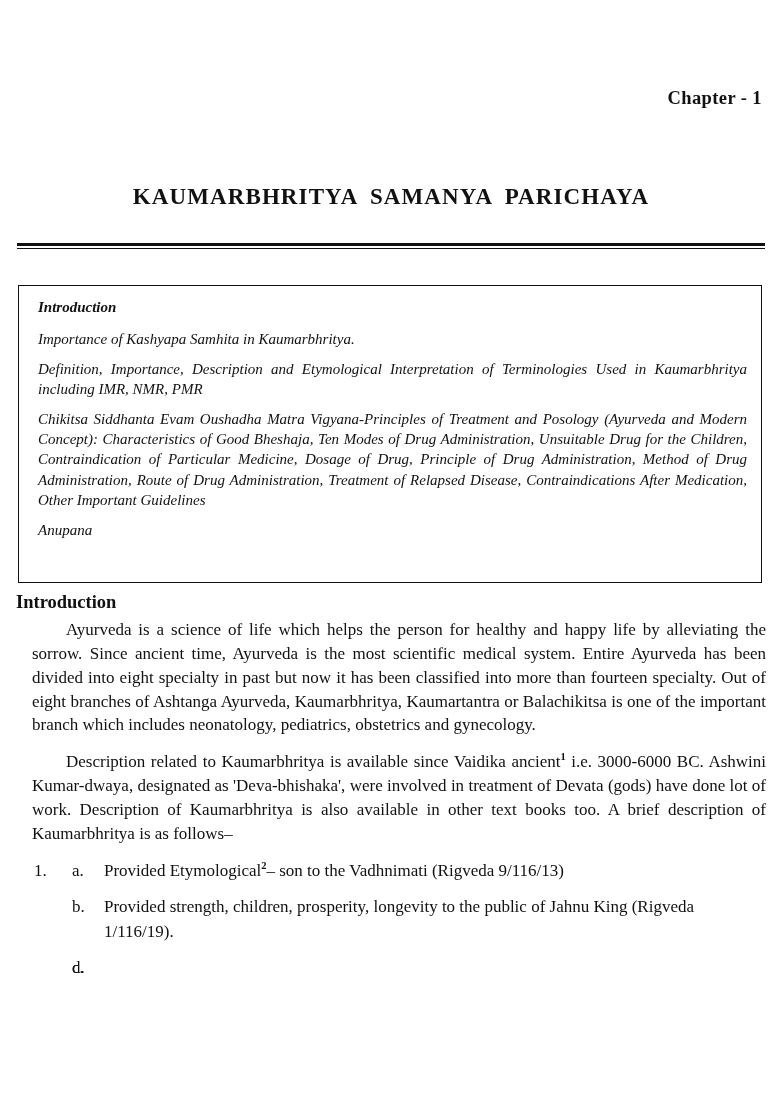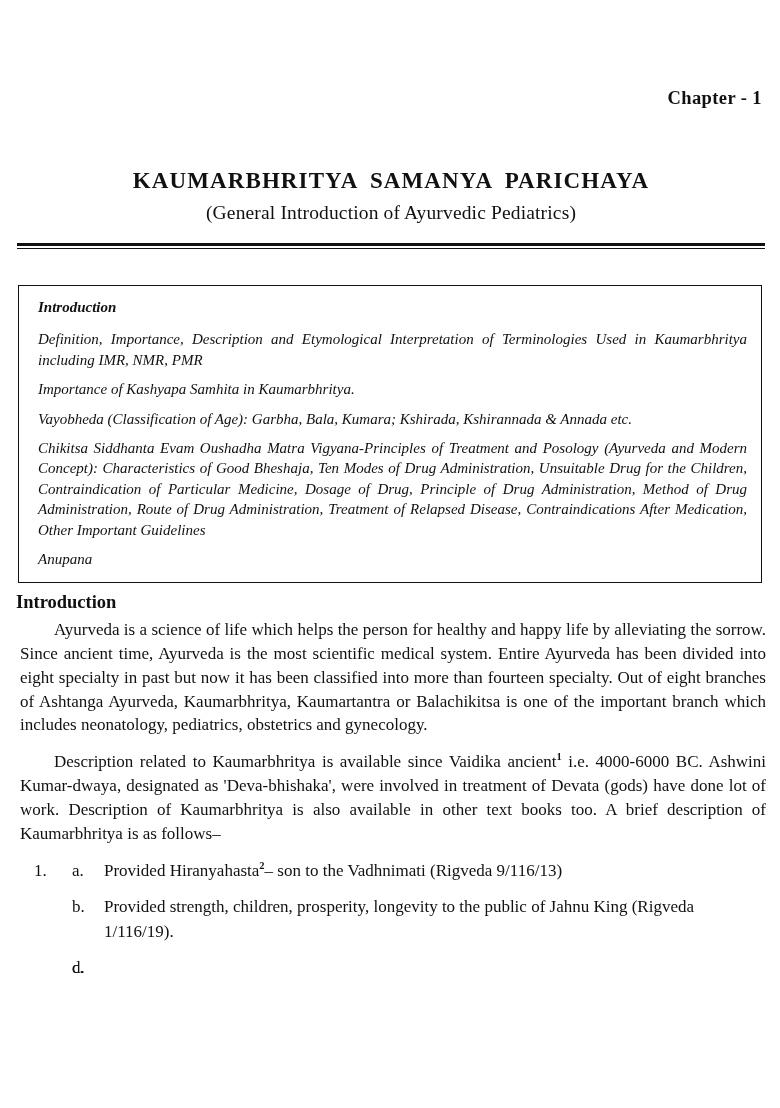--- a/index.html
+++ b/index.html
@@ -31,21 +31,21 @@
     right: 18px;
     font-size: 18.5px;
     font-weight: bold;
     letter-spacing: 0.4px;
     font-family: "Liberation Serif", "DejaVu Serif", serif;
   }
 
   
   .title-block {
     position: absolute;
-    top: 168px;
+    top: 184px;
     left: 18px;
     right: 16px;
     text-align: center;
   }
   .main-title {
     font-size: 23px;
     font-weight: bold;
     letter-spacing: 1.1px;
     word-spacing: 6px;
     line-height: 1.15;
@@ -119,21 +119,21 @@
     width: 750px;
   }
   h2.section-heading {
     margin: 0 0 5px 0;
     font-size: 18.5px;
     font-weight: bold;
     line-height: 1.2;
     font-family: "Liberation Serif", "DejaVu Serif", serif;
   }
   p.body-para {
-    margin: 0 0 3px 4px;
+    margin: 0 0 3px 16px;
     font-size: 17px;
     line-height: 1.40;
     text-align: justify;
     text-indent: 34px;
     font-family: "Liberation Serif", "DejaVu Serif", serif;
   }
   p.body-para.spaced {
     margin-top: 13px;
   }
   sup {
@@ -187,54 +187,52 @@
 </style>
 </head>
 <body>
 
 <div class="page">
 
   <div class="chapter-label">Chapter - 1</div>
 
   <div class="title-block">
     <div class="main-title">KAUMARBHRITYA SAMANYA PARICHAYA</div>
-    <div class="sub-title">(General Introduction of Ayurvedic Pediatrics)</div>
   </div>
 
   <div class="double-rule">
     <div class="thick"></div>
     <div class="thin"></div>
   </div>
 
   <div class="syllabus-box">
     <p class="heading">Introduction</p>
+    <p>Importance of Kashyapa Samhita in Kaumarbhritya.</p>
     <p>Definition, Importance, Description and Etymological Interpretation of Terminologies Used in Kaumarbhritya including IMR, NMR, PMR</p>
-    <p>Importance of Kashyapa Samhita in Kaumarbhritya.</p>
-    <p>Vayobheda (Classification of Age): Garbha, Bala, Kumara; Kshirada, Kshirannada &amp; Annada etc.</p>
     <p>Chikitsa Siddhanta Evam Oushadha Matra Vigyana-Principles of Treatment and Posology (Ayurveda and Modern Concept): Characteristics of Good Bheshaja, Ten Modes of Drug Administration, Unsuitable Drug for the Children, Contraindication of Particular Medicine, Dosage of Drug, Principle of Drug Administration, Method of Drug Administration, Route of Drug Administration, Treatment of Relapsed Disease, Contraindications After Medication, Other Important Guidelines</p>
     <p class="last">Anupana</p>
   </div>
 
   <div class="body-section">
     <h2 class="section-heading">Introduction</h2>
 
     <p class="body-para">Ayurveda is a science of life which helps the person for healthy and happy life by alleviating the sorrow. Since ancient time, Ayurveda is the most scientific medical system. Entire Ayurveda has been divided into eight specialty in past but now it has been classified into more than fourteen specialty. Out of eight branches of Ashtanga Ayurveda, Kaumarbhritya, Kaumartantra or Balachikitsa is one of the important branch which includes neonatology, pediatrics, obstetrics and gynecology.</p>
 
     <p class="body-para spaced">
-      <span>Description related to Kaumarbhritya is available since Vaidika ancient</span><sup>1</sup><span> i.e. 4000-6000 BC. Ashwini Kumar-dwaya, designated as 'Deva-bhishaka', were involved in treatment of Devata (gods) have done lot of work. Description of Kaumarbhritya is also available in other text books too. A brief description of Kaumarbhritya is as follows–</span>
+      <span>Description related to Kaumarbhritya is available since Vaidika ancient</span><sup>1</sup><span> i.e. 3000-6000 BC. Ashwini Kumar-dwaya, designated as 'Deva-bhishaka', were involved in treatment of Devata (gods) have done lot of work. Description of Kaumarbhritya is also available in other text books too. A brief description of Kaumarbhritya is as follows–</span>
     </p>
 
     <ol class="num-list">
       <li>
         <span class="marker">1.</span>
 
         <ol class="alpha-list">
           <li>
             <span class="marker">a.</span>
-            <span>Provided Hiranyahasta</span><sup>2</sup><span>– son to the Vadhnimati (Rigveda 9/116/13)</span>
+            <span>Provided Etymological</span><sup>2</sup><span>– son to the Vadhnimati (Rigveda 9/116/13)</span>
           </li>
           <li>
             <span class="marker">b.</span>
             <span>Provided strength, children, prosperity, longevity to the public of Jahnu King (Rigveda 1/116/19).</span>
           </li>
           <li>
             <span class="marker">c.</span>
           </li>
           <li>
             <span class="marker">d.</span>

